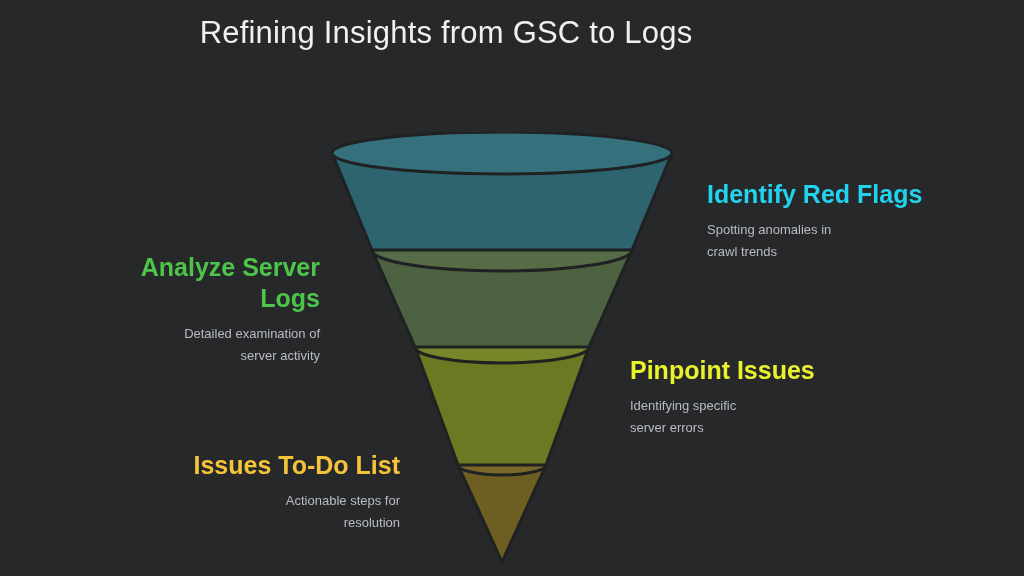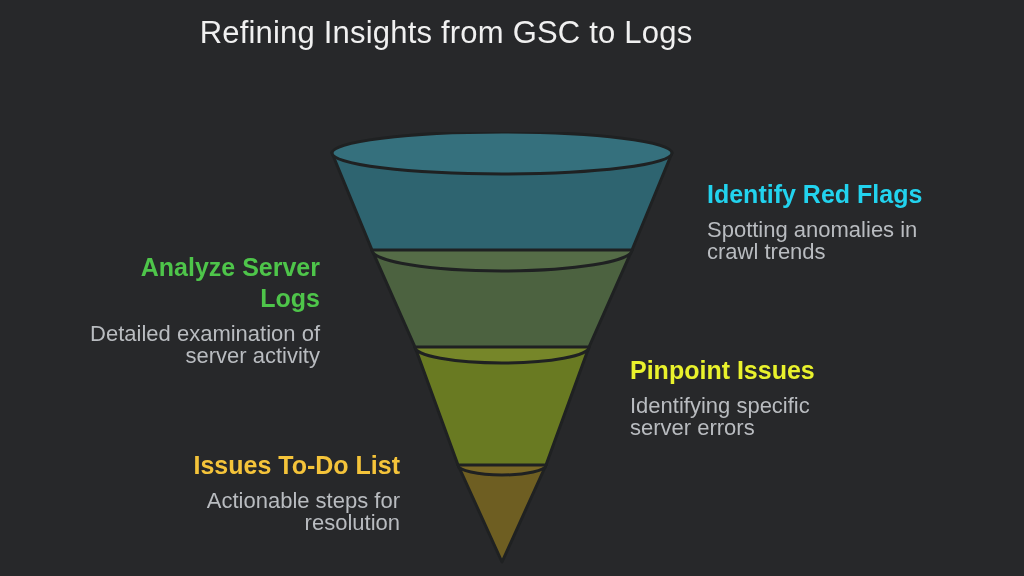--- a/index.html
+++ b/index.html
@@ -54,21 +54,21 @@
     position: absolute;
   }
   .callout .headline {
     font-size: 25px;
     font-weight: 700;
     line-height: 31px;
     margin: 0;
     white-space: pre-line;
   }
   .callout .sub {
-    font-size: 22px;
+    font-size: 13px;
     font-weight: 400;
     line-height: 22px;
     color: #b9bcc0;
     margin: 0;
     padding-top: 9px;
     white-space: pre-line;
   }
 
   .align-left  { text-align: left;  }
   .align-right { text-align: right; }

